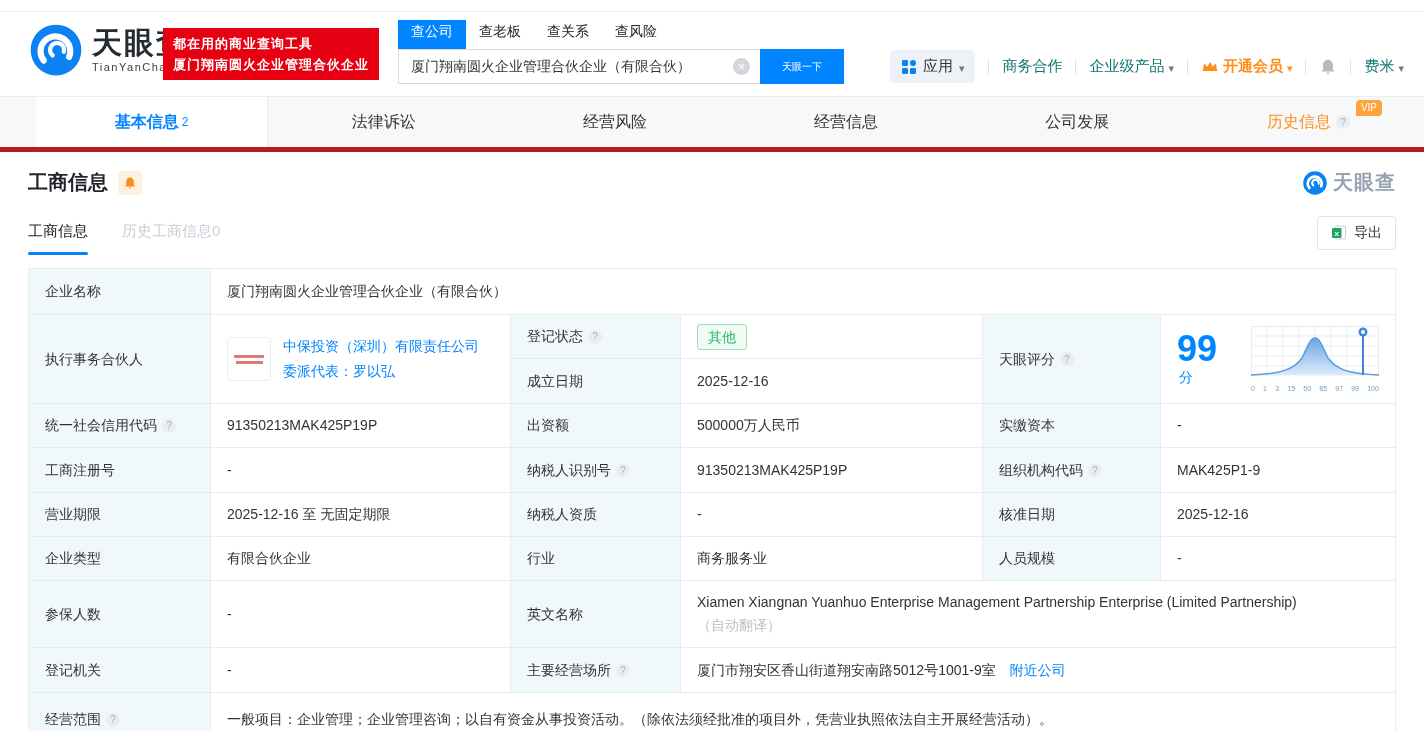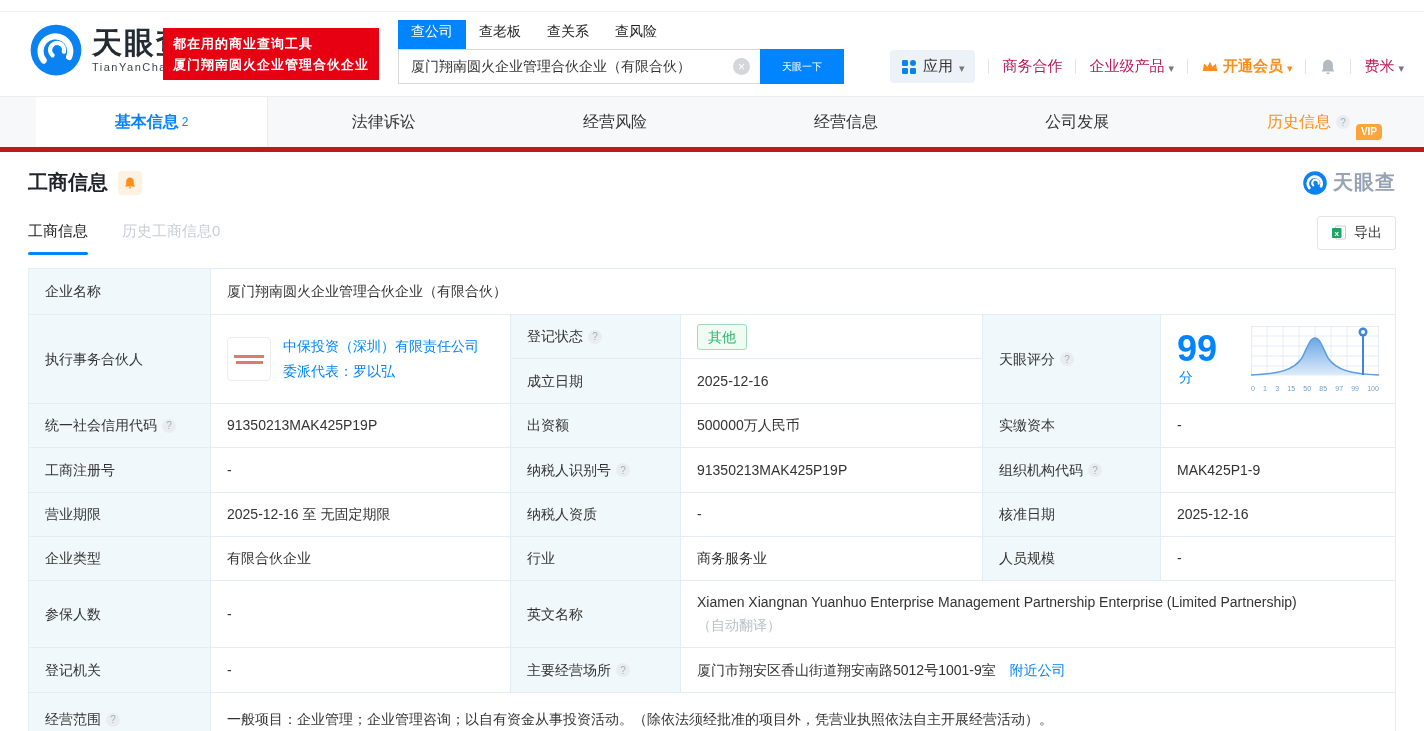--- a/index.html
+++ b/index.html
@@ -22,32 +22,32 @@
   .stab.active { background:#0084ff; color:#fff; }
   .search-row { display:flex; }
   .search-box { position:relative; width:362px; }
   .search-box input { width:100%; height:35px; border:1px solid #d9d9d9; border-right:none; padding:0 34px 0 12px; font-size:14px; color:#333; outline:none; font-family:inherit; }
   .clear { position:absolute; right:10px; top:9px; width:17px; height:17px; border-radius:50%; background:#d3d6da; color:#fff; font-size:12px; display:flex; align-items:center; justify-content:center; cursor:pointer; }
   .clear::after { content:"×"; }
   .search-btn { width:84px; height:35px; background:#0084ff; color:#fff; border:none; font-size:10px; cursor:pointer; font-family:inherit; }
   .header-right { position:absolute; right:20px; top:38px; display:flex; align-items:center; gap:13px; font-size:15px; }
   .apps-box { display:flex; align-items:center; gap:6px; background:#edf2f8; border-radius:4px; padding:7px 11px; cursor:pointer; }
   .sep { width:1px; height:15px; background:#e4e4e4; }
-  .hitem { display:flex; align-items:center; gap:4px; cursor:pointer; color:#be185d; }
+  .hitem { display:flex; align-items:center; gap:4px; cursor:pointer; color:#0f766e; }
   .caret::after { content:"▾"; font-size:11px; color:#777; }
   .vip-link { color:#ff8d1a; font-weight:bold; }
   .vip-link .caret::after { color:#ff8d1a; }
 
   
   .page-tabs { display:flex; height:56px; background:#f7f8f9; border-top:1px solid #ececec; border-bottom:5px solid #b91c1c;padding-left:36px; }
   .ptab { flex:1; display:flex; align-items:center; justify-content:center; font-size:16px; color:#333; cursor:pointer; position:relative; }
   .ptab.active { background:#fff; border-right:1px solid #ececec; color:#0084ff; font-weight:bold; }
   .ptab sup { font-size:12px; color:#0084ff; margin-left:3px; font-weight:normal; }
   .ptab.orange { color:#ff8d1a; }
-  .vip-badge { position:absolute; top:3px; right:42px; background:#ffa43c; color:#fff; font-size:10px; font-weight:bold; line-height:1; padding:3px 5px; border-radius:4px 4px 4px 0;margin-top:24px; }
+  .vip-badge { position:absolute; top:3px; right:42px; background:#ffa43c; color:#fff; font-size:10px; font-weight:normal; line-height:1; padding:3px 5px; border-radius:4px 4px 4px 0; }
   .help { display:inline-flex; width:14px; height:14px; border-radius:50%; background:#e9edf1; color:#a5afb8; font-size:10px; align-items:center; justify-content:center; margin-left:5px; flex:none; cursor:pointer; }
   .help::after { content:"?"; }
 
   
   .content { padding:0 28px; }
   .sec-head { display:flex; align-items:center; margin-top:17px; }
   .sec-title { font-size:20px; font-weight:bold; color:#1f2329; }
   .bell-badge { width:24px; height:24px; margin-left:10px; background:#fdf1e2; border-radius:4px; display:flex; align-items:center; justify-content:center; cursor:pointer; }
   .watermark { margin-left:auto; display:flex; align-items:center; gap:5px; }
   .watermark .wm-text { font-size:20px; font-weight:bold; color:#97a2b3; letter-spacing:1px; }

